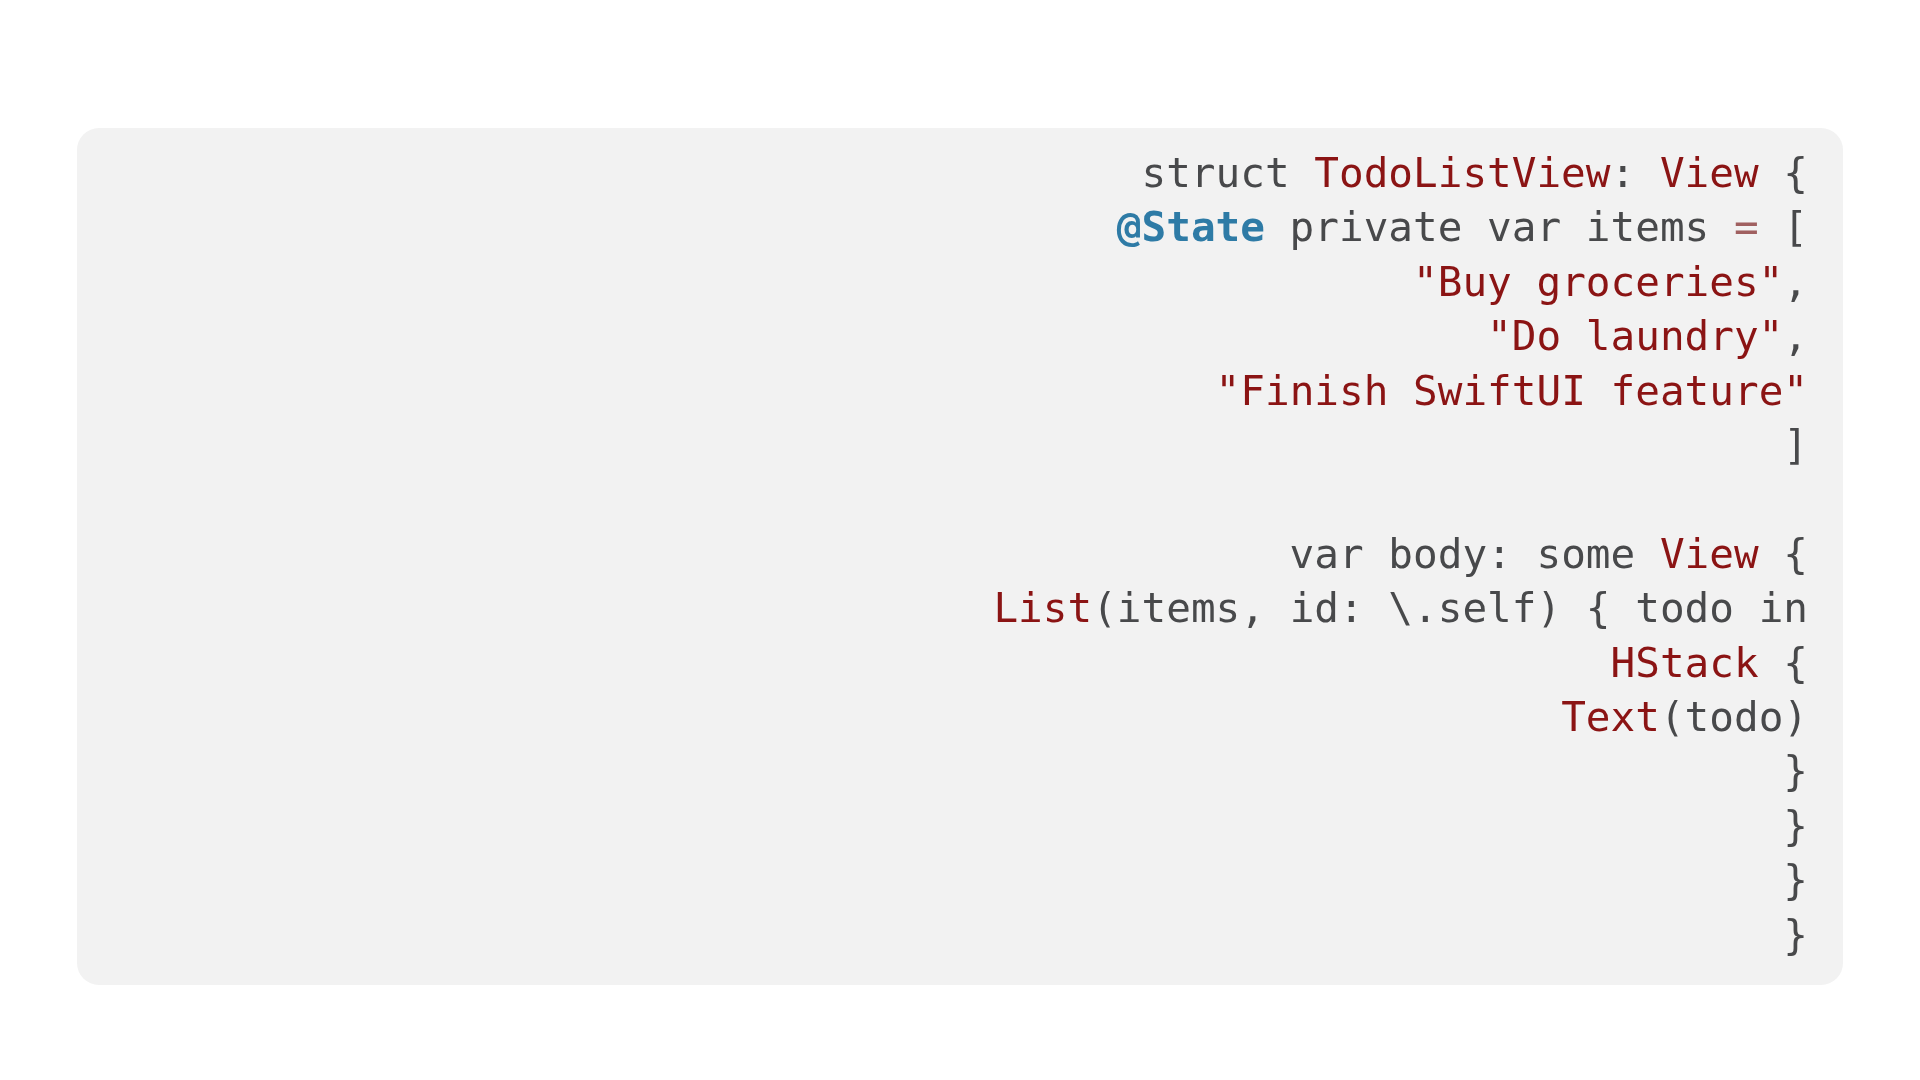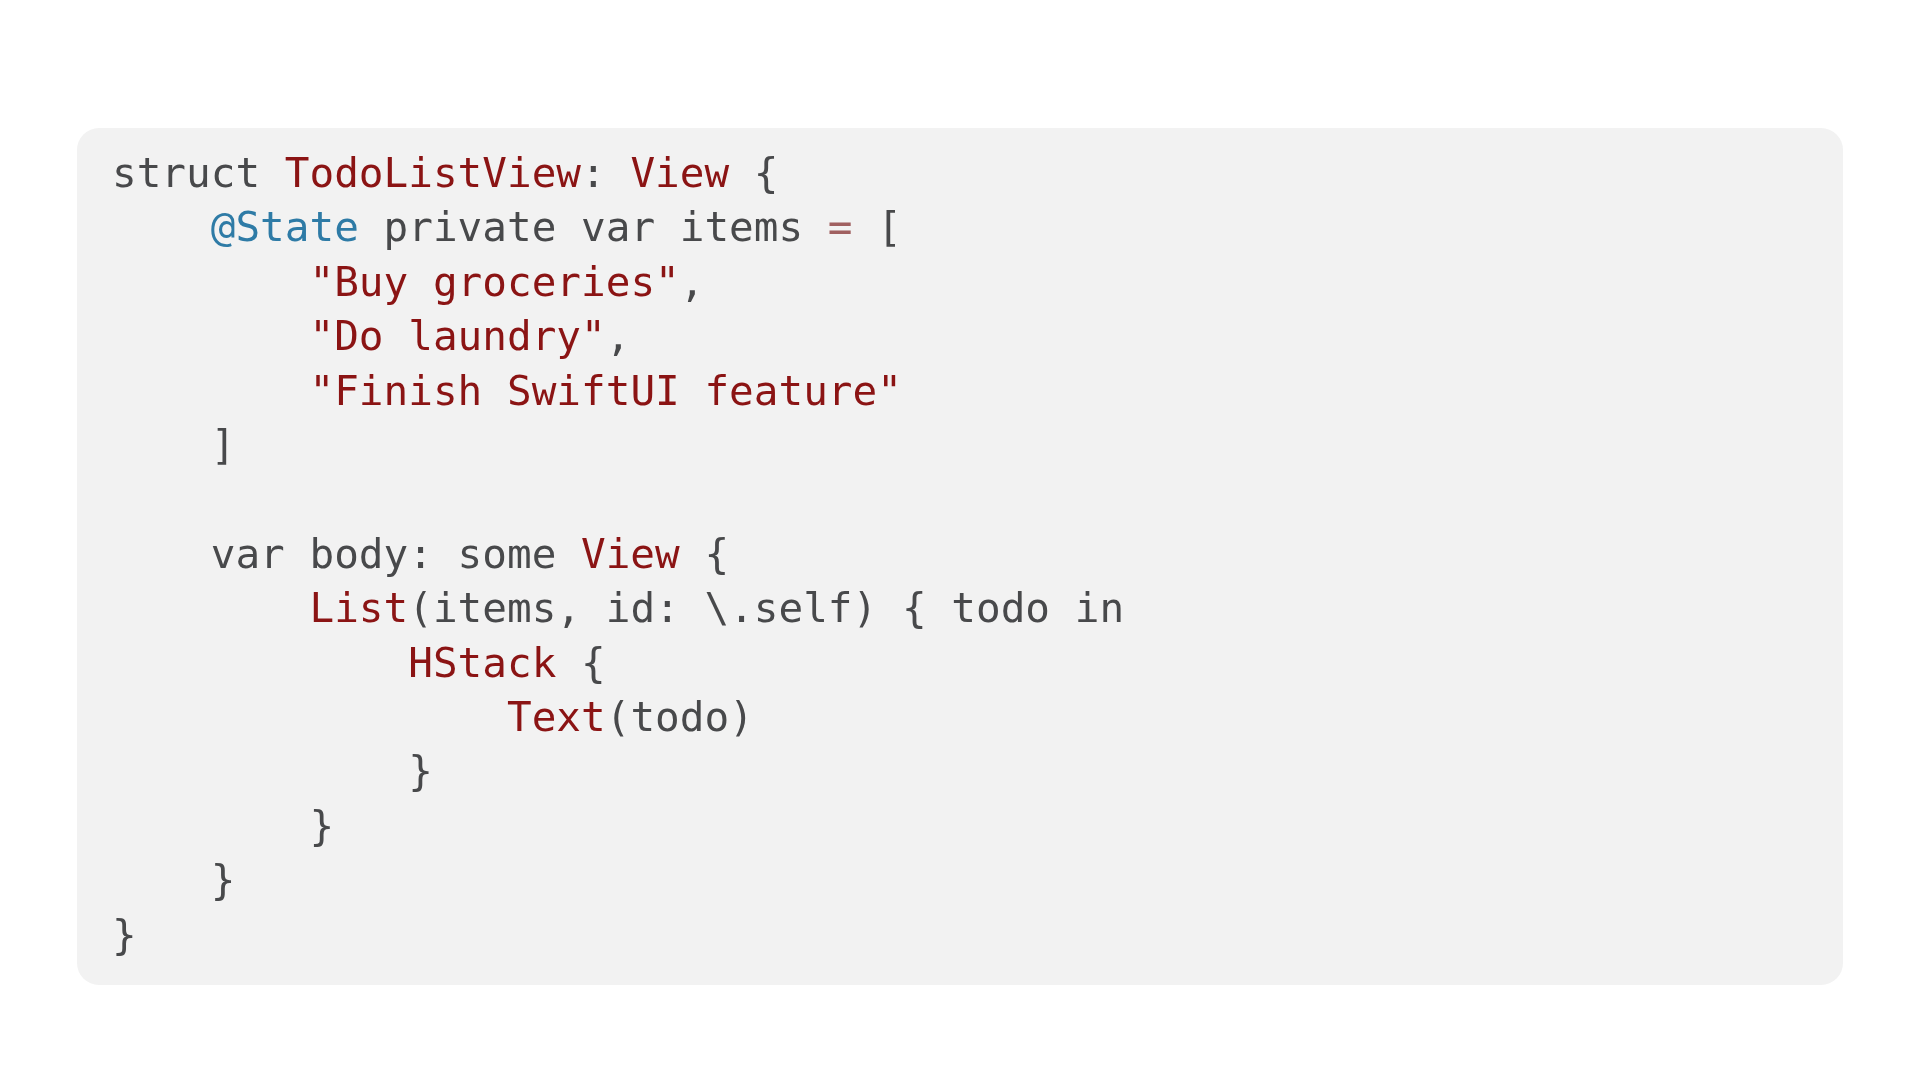--- a/index.html
+++ b/index.html
@@ -8,20 +8,21 @@
     width: 1920px;
     height: 1080px;
     background: var(--page-bg, #ffffff);
     overflow: hidden;
   }
   .canvas {
     position: relative;
     width: 1920px;
     height: 1080px;
     background: var(--page-bg, #ffffff);
+    text-align: right;
   }
   .code-card {
     position: absolute;
     left: 77px;
     top: 128px;
     width: 1766px;
     height: 857px;
     background: var(--card-bg, #f2f2f2);
     border-radius: 22px;
     box-sizing: border-box;
@@ -32,21 +33,21 @@
     font-family: "DejaVu Sans Mono", monospace;
     font-size: 41px;
     line-height: 54.4px;
     color: var(--tok-plain, #48494b);
     white-space: pre;
   }
   .code-line { white-space: pre; }
   .tok-plain     { color: var(--tok-plain, #48494b); }
   .tok-type      { color: var(--tok-type, #8b1414); }
   .tok-string    { color: var(--tok-string, #8b1414); }
-  .tok-attribute { color: var(--tok-attribute, #2e7ba6); }
+  .tok-attribute { color: var(--tok-attribute, #2e7ba6); font-weight: bold; }
   .tok-operator  { color: var(--tok-operator, #a06060); }
 </style>
 </head>
 <body>
 
 <div class="canvas">
   <div class="code-card">
     <pre class="code"><div class="code-line"><span class="tok-plain">struct </span><span class="tok-type">TodoListView</span><span class="tok-plain">: </span><span class="tok-type">View</span><span class="tok-plain"> {</span></div><div class="code-line"><span class="tok-plain">    </span><span class="tok-attribute">@State</span><span class="tok-plain"> private var items </span><span class="tok-operator">=</span><span class="tok-plain"> [</span></div><div class="code-line"><span class="tok-plain">        </span><span class="tok-string">"Buy groceries"</span><span class="tok-plain">,</span></div><div class="code-line"><span class="tok-plain">        </span><span class="tok-string">"Do laundry"</span><span class="tok-plain">,</span></div><div class="code-line"><span class="tok-plain">        </span><span class="tok-string">"Finish SwiftUI feature"</span></div><div class="code-line"><span class="tok-plain">    ]</span></div><div class="code-line">&nbsp;</div><div class="code-line"><span class="tok-plain">    var body: some </span><span class="tok-type">View</span><span class="tok-plain"> {</span></div><div class="code-line"><span class="tok-plain">        </span><span class="tok-type">List</span><span class="tok-plain">(items, id: \.self) { todo in</span></div><div class="code-line"><span class="tok-plain">            </span><span class="tok-type">HStack</span><span class="tok-plain"> {</span></div><div class="code-line"><span class="tok-plain">                </span><span class="tok-type">Text</span><span class="tok-plain">(todo)</span></div><div class="code-line"><span class="tok-plain">            }</span></div><div class="code-line"><span class="tok-plain">        }</span></div><div class="code-line"><span class="tok-plain">    }</span></div><div class="code-line"><span class="tok-plain">}</span></div></pre>
   </div>
 </div>

